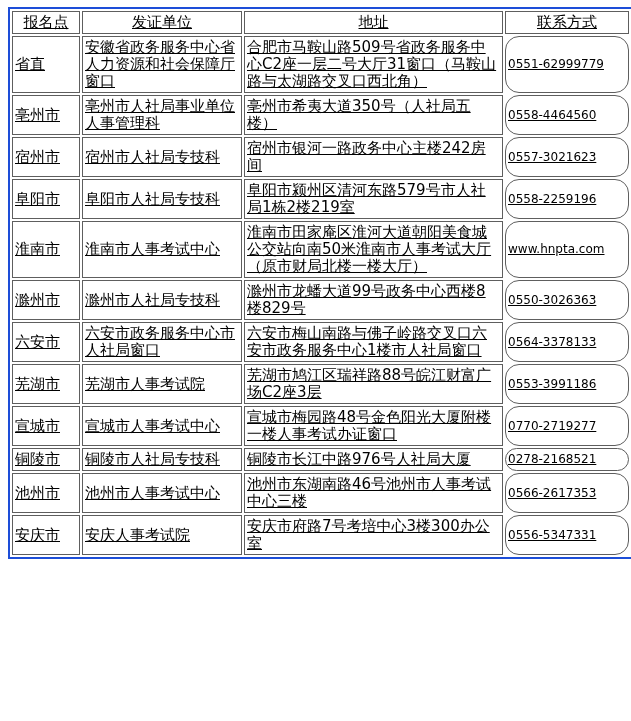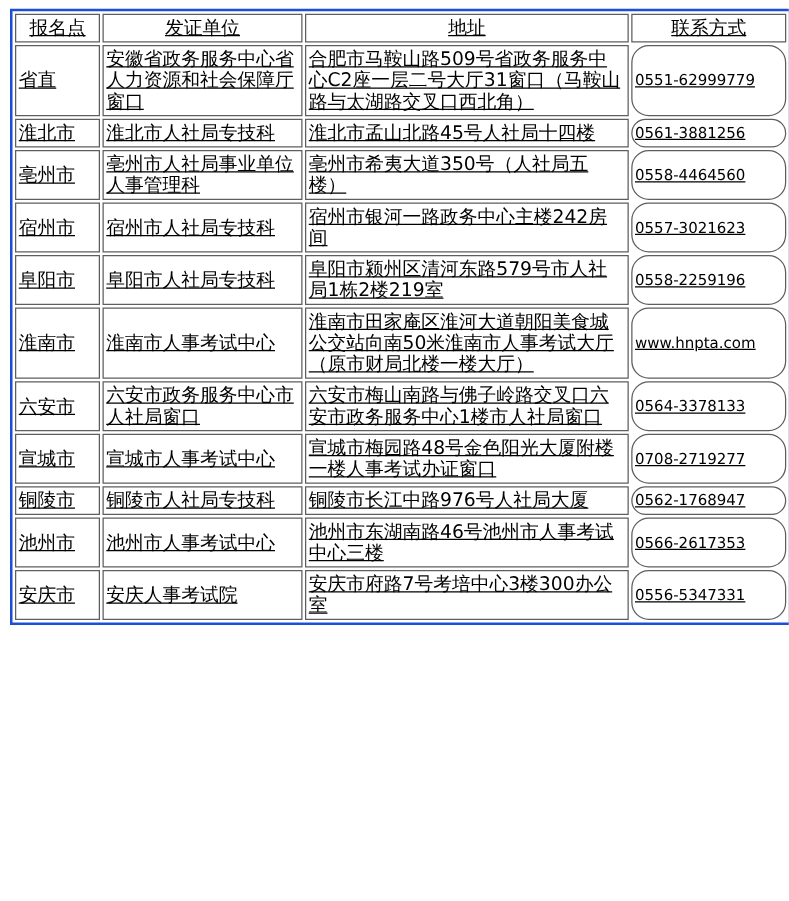--- a/index.html
+++ b/index.html
@@ -63,26 +63,20 @@
     </tr>
   </thead>
   <tbody id="table-body">
       <tr>
         <td class="registration-site-cell">省直</td>
         <td class="issuing-unit-cell">安徽省政务服务中心省人力资源和社会保障厅窗口</td>
         <td class="address-cell">合肥市马鞍山路509号省政务服务中心C2座一层二号大厅31窗口（马鞍山路与太湖路交叉口西北角）</td>
         <td class="contact-cell">0551-62999779</td>
       </tr>
       <tr>
-        <td class="registration-site-cell">淮北市</td>
-        <td class="issuing-unit-cell">淮北市人社局专技科</td>
-        <td class="address-cell">淮北市孟山北路45号人社局十四楼</td>
-        <td class="contact-cell">0561-3881256</td>
-      </tr>
-      <tr>
         <td class="registration-site-cell">亳州市</td>
         <td class="issuing-unit-cell">亳州市人社局事业单位人事管理科</td>
         <td class="address-cell">亳州市希夷大道350号（人社局五楼）</td>
         <td class="contact-cell">0558-4464560</td>
       </tr>
       <tr>
         <td class="registration-site-cell">宿州市</td>
         <td class="issuing-unit-cell">宿州市人社局专技科</td>
         <td class="address-cell">宿州市银河一路政务中心主楼242房间</td>
         <td class="contact-cell">0557-3021623</td>
@@ -93,36 +87,48 @@
         <td class="address-cell">阜阳市颍州区清河东路579号市人社局1栋2楼219室</td>
         <td class="contact-cell">0558-2259196</td>
       </tr>
       <tr>
         <td class="registration-site-cell">淮南市</td>
         <td class="issuing-unit-cell">淮南市人事考试中心</td>
         <td class="address-cell">淮南市田家庵区淮河大道朝阳美食城公交站向南50米淮南市人事考试大厅（原市财局北楼一楼大厅）</td>
         <td class="contact-cell">www.hnpta.com</td>
       </tr>
       <tr>
+        <td class="registration-site-cell">滁州市</td>
+        <td class="issuing-unit-cell">滁州市人社局专技科</td>
+        <td class="address-cell">滁州市龙蟠大道99号政务中心西楼8楼829号</td>
+        <td class="contact-cell">0550-3026363</td>
+      </tr>
+      <tr>
         <td class="registration-site-cell">六安市</td>
         <td class="issuing-unit-cell">六安市政务服务中心市人社局窗口</td>
         <td class="address-cell">六安市梅山南路与佛子岭路交叉口六安市政务服务中心1楼市人社局窗口</td>
         <td class="contact-cell">0564-3378133</td>
       </tr>
       <tr>
+        <td class="registration-site-cell">芜湖市</td>
+        <td class="issuing-unit-cell">芜湖市人事考试院</td>
+        <td class="address-cell">芜湖市鸠江区瑞祥路88号皖江财富广场C2座3层</td>
+        <td class="contact-cell">0553-3991186</td>
+      </tr>
+      <tr>
         <td class="registration-site-cell">宣城市</td>
         <td class="issuing-unit-cell">宣城市人事考试中心</td>
         <td class="address-cell">宣城市梅园路48号金色阳光大厦附楼一楼人事考试办证窗口</td>
-        <td class="contact-cell">0708-2719277</td>
+        <td class="contact-cell">0770-2719277</td>
       </tr>
       <tr>
         <td class="registration-site-cell">铜陵市</td>
         <td class="issuing-unit-cell">铜陵市人社局专技科</td>
         <td class="address-cell">铜陵市长江中路976号人社局大厦</td>
-        <td class="contact-cell">0562-1768947</td>
+        <td class="contact-cell">0278-2168521</td>
       </tr>
       <tr>
         <td class="registration-site-cell">池州市</td>
         <td class="issuing-unit-cell">池州市人事考试中心</td>
         <td class="address-cell">池州市东湖南路46号池州市人事考试中心三楼</td>
         <td class="contact-cell">0566-2617353</td>
       </tr>
       <tr>
         <td class="registration-site-cell">安庆市</td>
         <td class="issuing-unit-cell">安庆人事考试院</td>

